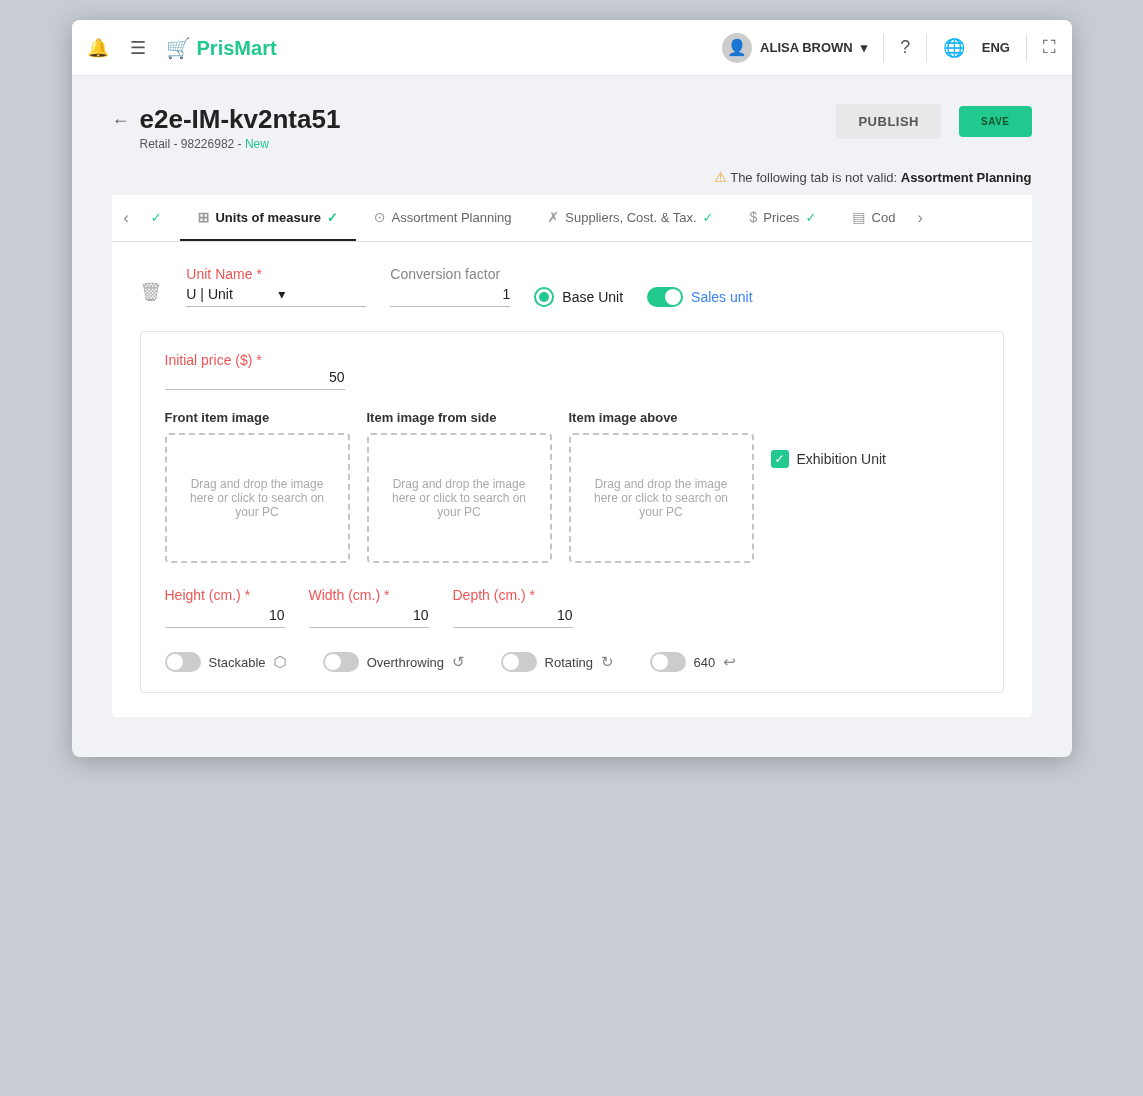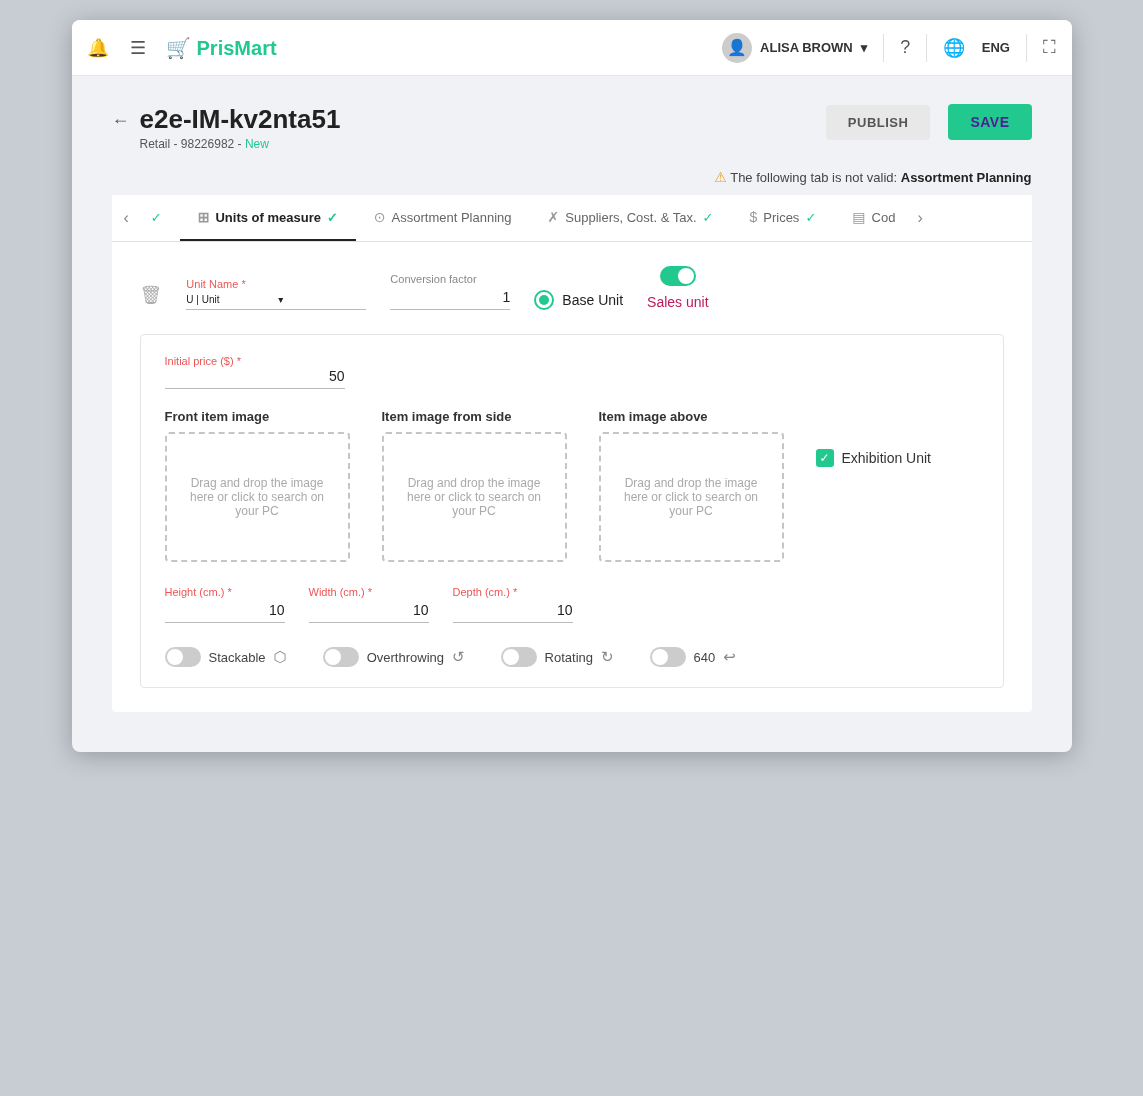--- a/index.html
+++ b/index.html
@@ -119,22 +119,22 @@
       font-size: 13px;
       font-weight: 600;
       padding: 10px 22px;
       border-radius: 4px;
       cursor: pointer;
       letter-spacing: 0.5px;
     }
     .btn-save {
       background: #22c98e;
       border: none;
-      color: #4c1d95;
-      font-size: 14px;
+      color: #14532d;
+      font-size: 10px;
       font-weight: 700;
       padding: 10px 22px;
       border-radius: 4px;
       cursor: pointer;
       letter-spacing: 0.5px;
     }
     
     .warning-bar {
       text-align: right;
       font-size: 13px;
@@ -205,35 +205,35 @@
       color: #aaa;
       cursor: pointer;
       margin-bottom: 4px;
     }
     .field-group {
       display: flex;
       flex-direction: column;
       gap: 4px;
     }
     .field-label {
-      font-size: 11px;
+      font-size: 14px;
       color: #888;
     }
     .field-label span { color: #e55; }
     .select-field {
       display: flex;
       align-items: center;
       border-bottom: 1px solid #bbb;
       padding-bottom: 4px;
       min-width: 180px;
       cursor: pointer;
       gap: 4px;
     }
     .select-field span {
-      font-size: 10px;
+      font-size: 14px;
       font-weight: 500;
       color: #222;
       flex: 1;
     }
     .select-arrow {
       font-size: 12px;
       color: #666;
     }
     .input-field {
       border: none;
@@ -268,23 +268,22 @@
       width: 10px;
       height: 10px;
       border-radius: 50%;
       background: #22c98e;
     }
     .toggle-group {
       display: flex;
       align-items: center;
       gap: 8px;
       font-size: 14px;
-      color: #be185d;
+      color: #3b82f6;
       font-weight: 500;
-      flex-direction: column;
     }
     .toggle-on {
       width: 36px;
       height: 20px;
       background: #22c98e;
       border-radius: 10px;
       position: relative;
       cursor: pointer;
     }
     .toggle-on::after {
@@ -332,21 +331,21 @@
       color: #222;
       text-align: right;
       width: 180px;
       outline: none;
       padding-bottom: 4px;
       background: transparent;
     }
     
     .images-row {
       display: flex;
-      gap: 32px;
+      gap: 17px;
       margin-bottom: 24px;
       align-items: flex-start;
     }
     .image-upload-group {
       display: flex;
       flex-direction: column;
       gap: 8px;
     }
     .image-label {
       font-size: 13px;

